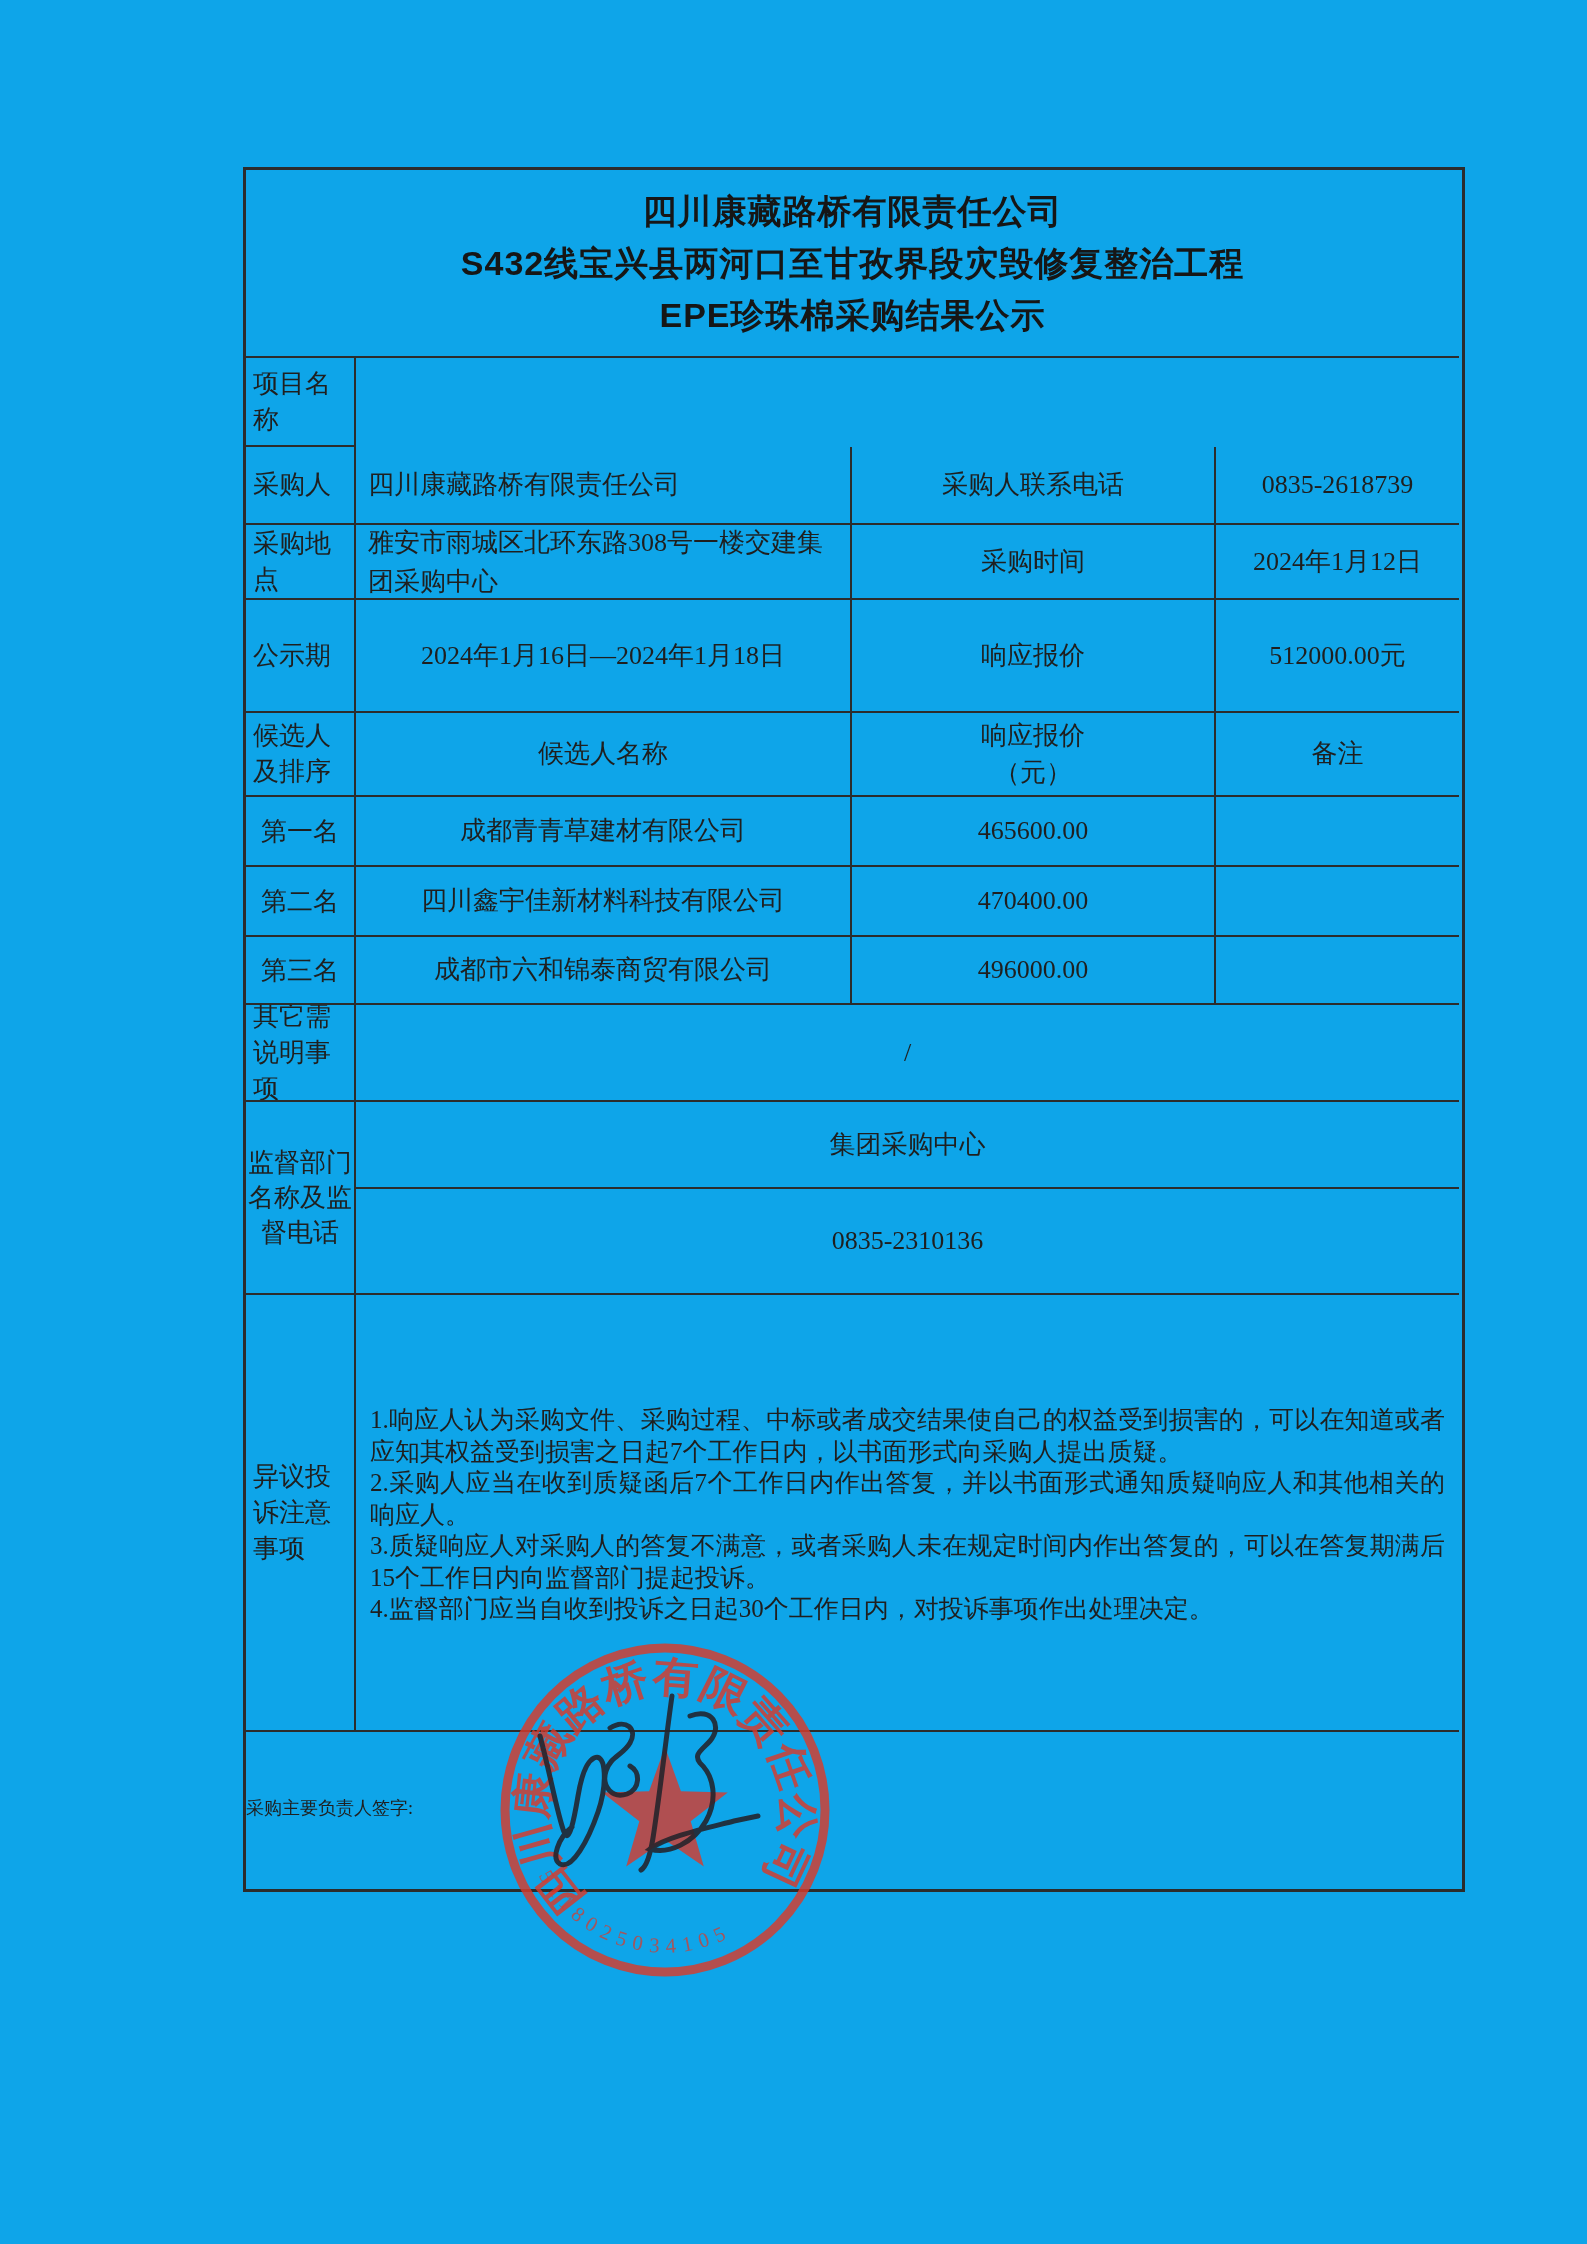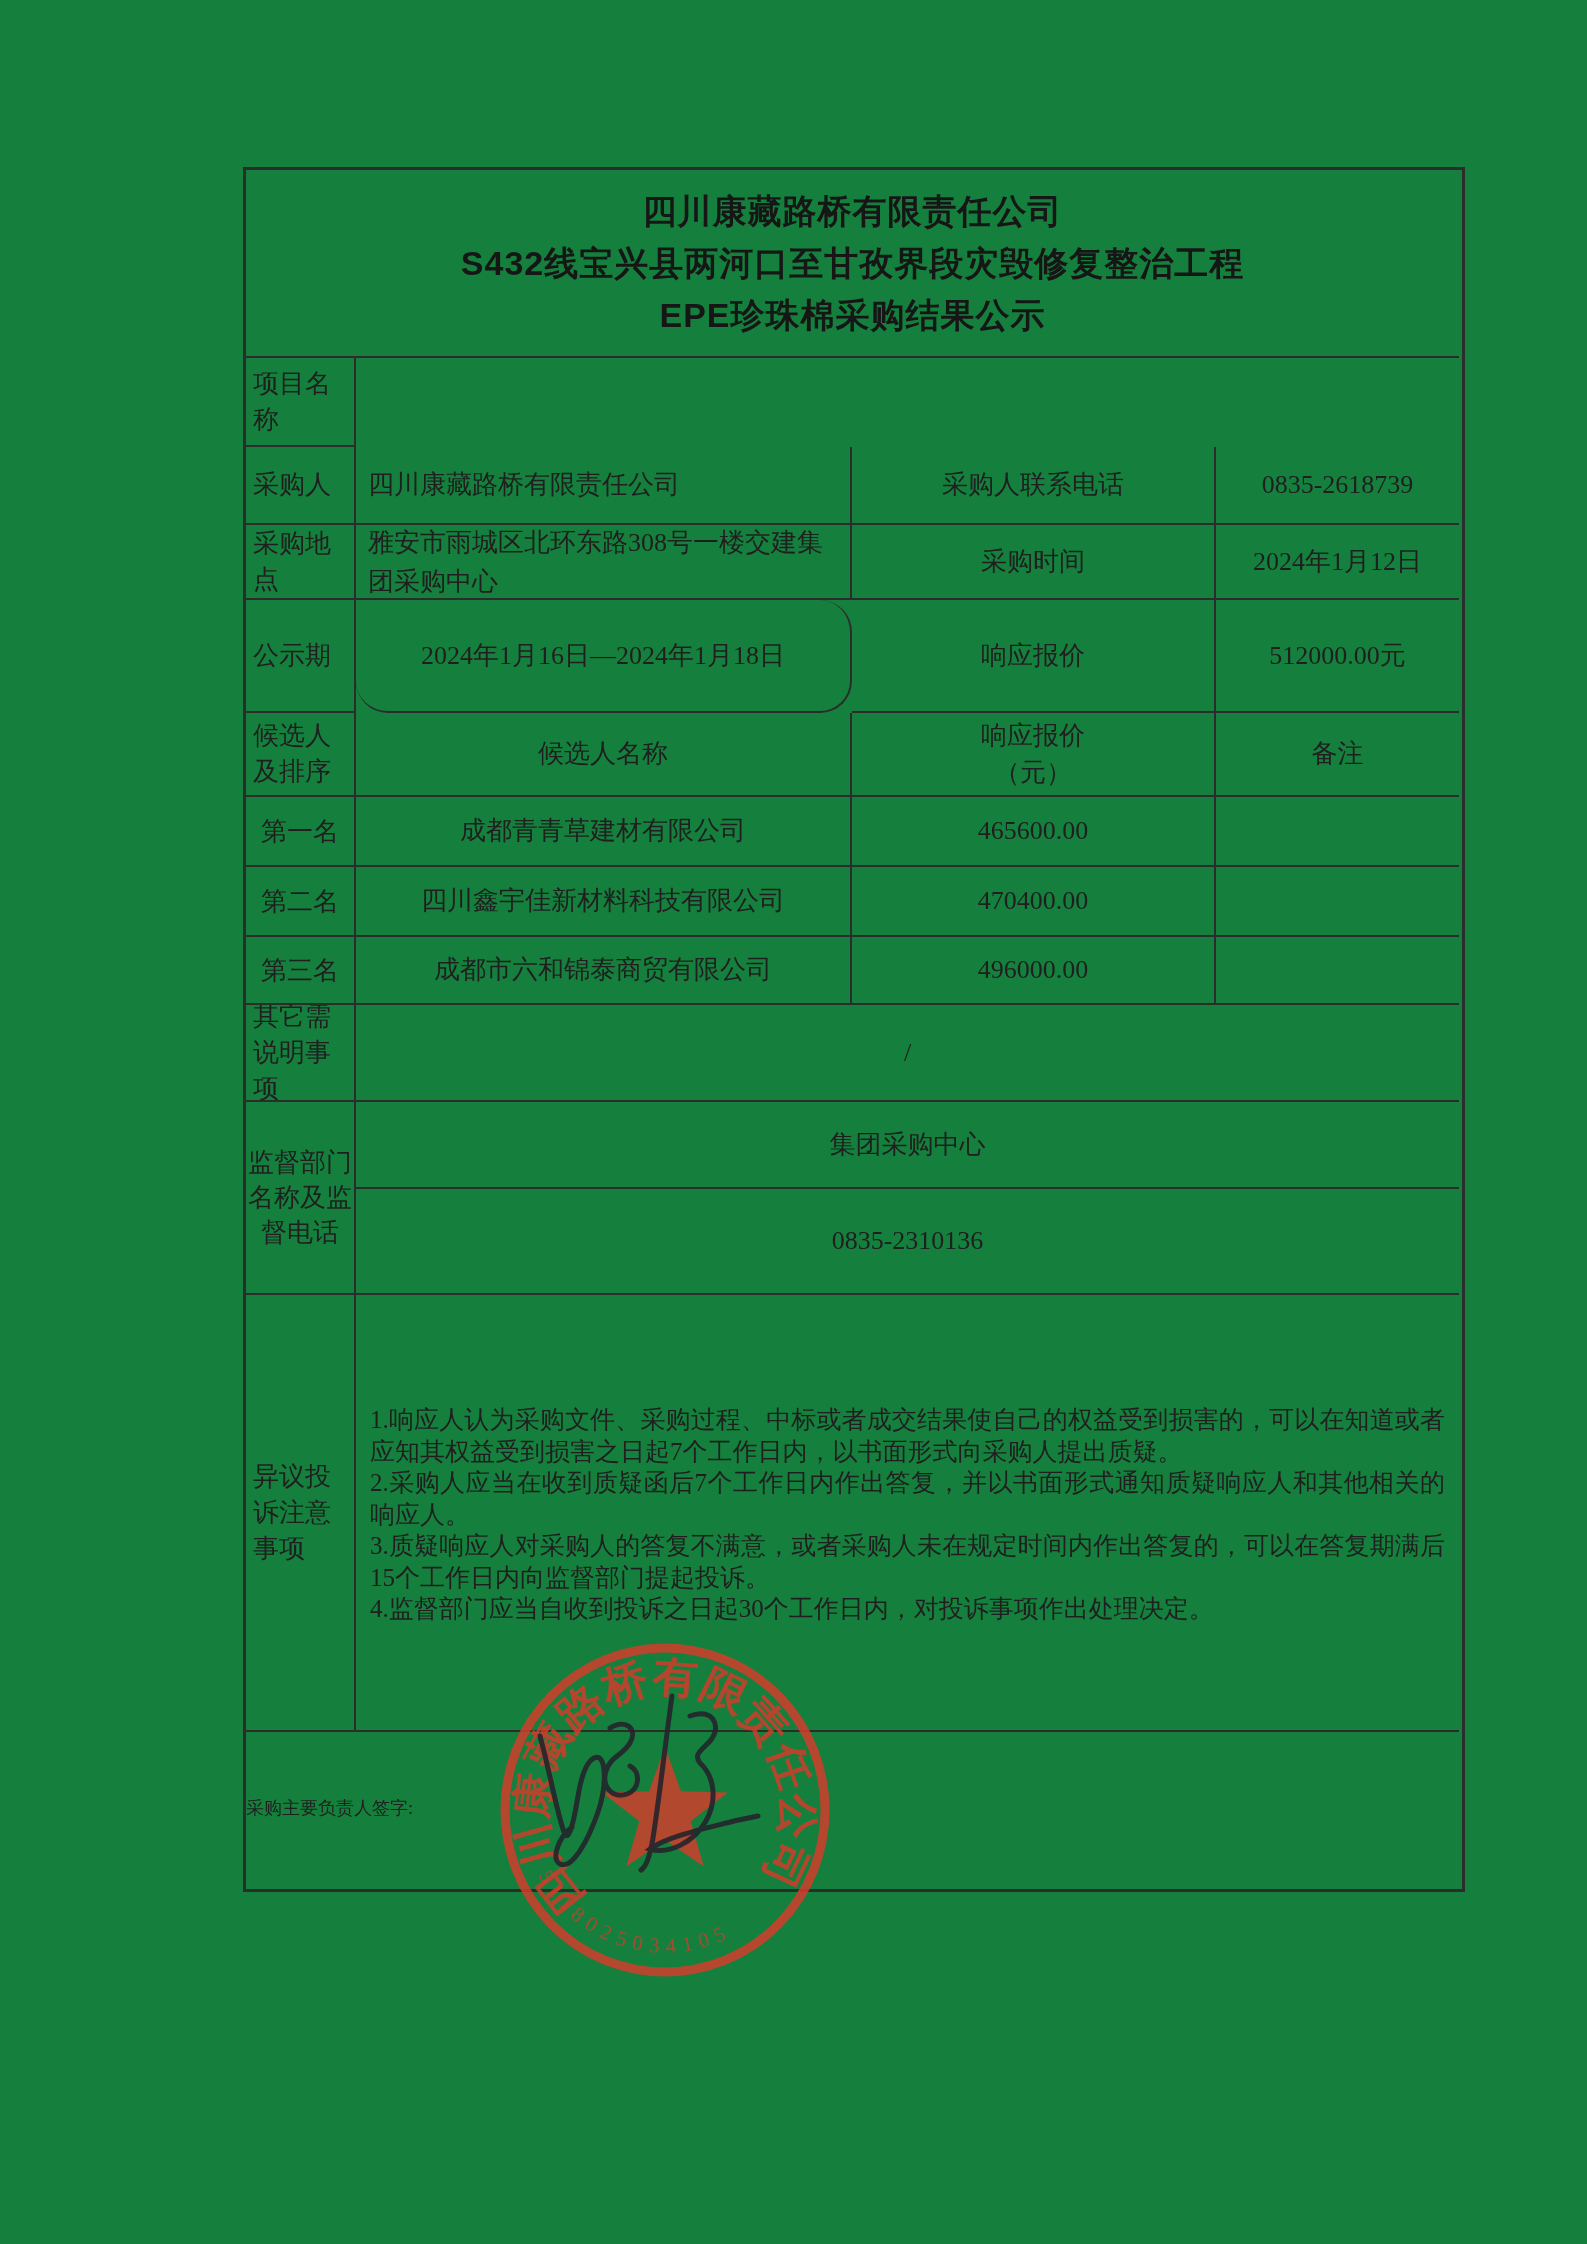--- a/index.html
+++ b/index.html
@@ -1,21 +1,21 @@
 <!DOCTYPE html>
 <html><head>
 <meta charset="utf-8">
 <style>
   html,body{margin:0;padding:0;background:#ffffff;}
   body{
     width:1587px;height:2244px;position:relative;overflow:hidden;
     font-family:"Liberation Serif","DejaVu Serif",serif;
     color:#1f1f1f;
   }
-  .page{position:absolute;inset:0;background:#15803d;}
+  .page{position:absolute;inset:0;background:#0ea5e9;}
   .doc-table{
     position:absolute;left:243px;top:167px;width:1222px;height:1725px;
     border:3px solid #2c2c2c;box-sizing:border-box;background:transparent;
     display:grid;
     grid-template-columns:110px 496px 364px 243px;
     grid-template-rows:188px 89px 78px 75px 113px 84px 70px 70px 68px 97px 87px 106px 437px 152px;
   }
   .cell{
     border-right:2px solid #2c2c2c;border-bottom:2px solid #2c2c2c;
     box-sizing:border-box;display:flex;align-items:center;
@@ -61,21 +61,21 @@
     <div class="cell val-l" style="grid-area:3/2/4/3;">四川康藏路桥有限责任公司</div>
     <div class="cell c" style="grid-area:3/3/4/4;">采购人联系电话</div>
     <div class="cell er c" style="grid-area:3/4/4/5;">0835-2618739</div>
 
     <div class="cell lbl" style="grid-area:4/1/5/2;">采购地点</div>
     <div class="cell val-l" style="grid-area:4/2/5/3;line-height:39px;">雅安市雨城区北环东路308号一楼交建集团采购中心</div>
     <div class="cell c" style="grid-area:4/3/5/4;">采购时间</div>
     <div class="cell er c" style="grid-area:4/4/5/5;">2024年1月12日</div>
 
     <div class="cell lbl" style="grid-area:5/1/6/2;">公示期</div>
-    <div class="cell c" style="grid-area:5/2/6/3;border-radius:32px;">2024年1月16日—2024年1月18日</div>
+    <div class="cell c" style="grid-area:5/2/6/3;">2024年1月16日—2024年1月18日</div>
     <div class="cell c" style="grid-area:5/3/6/4;">响应报价</div>
     <div class="cell er c" style="grid-area:5/4/6/5;">512000.00元</div>
 
     <div class="cell lbl" style="grid-area:6/1/7/2;">候选人及排序</div>
     <div class="cell c" style="grid-area:6/2/7/3;">候选人名称</div>
     <div class="cell c two-line" style="grid-area:6/3/7/4;">
       <div>响应报价</div>
       <div>（元）</div>
     </div>
     <div class="cell er c" style="grid-area:6/4/7/5;">备注</div>

